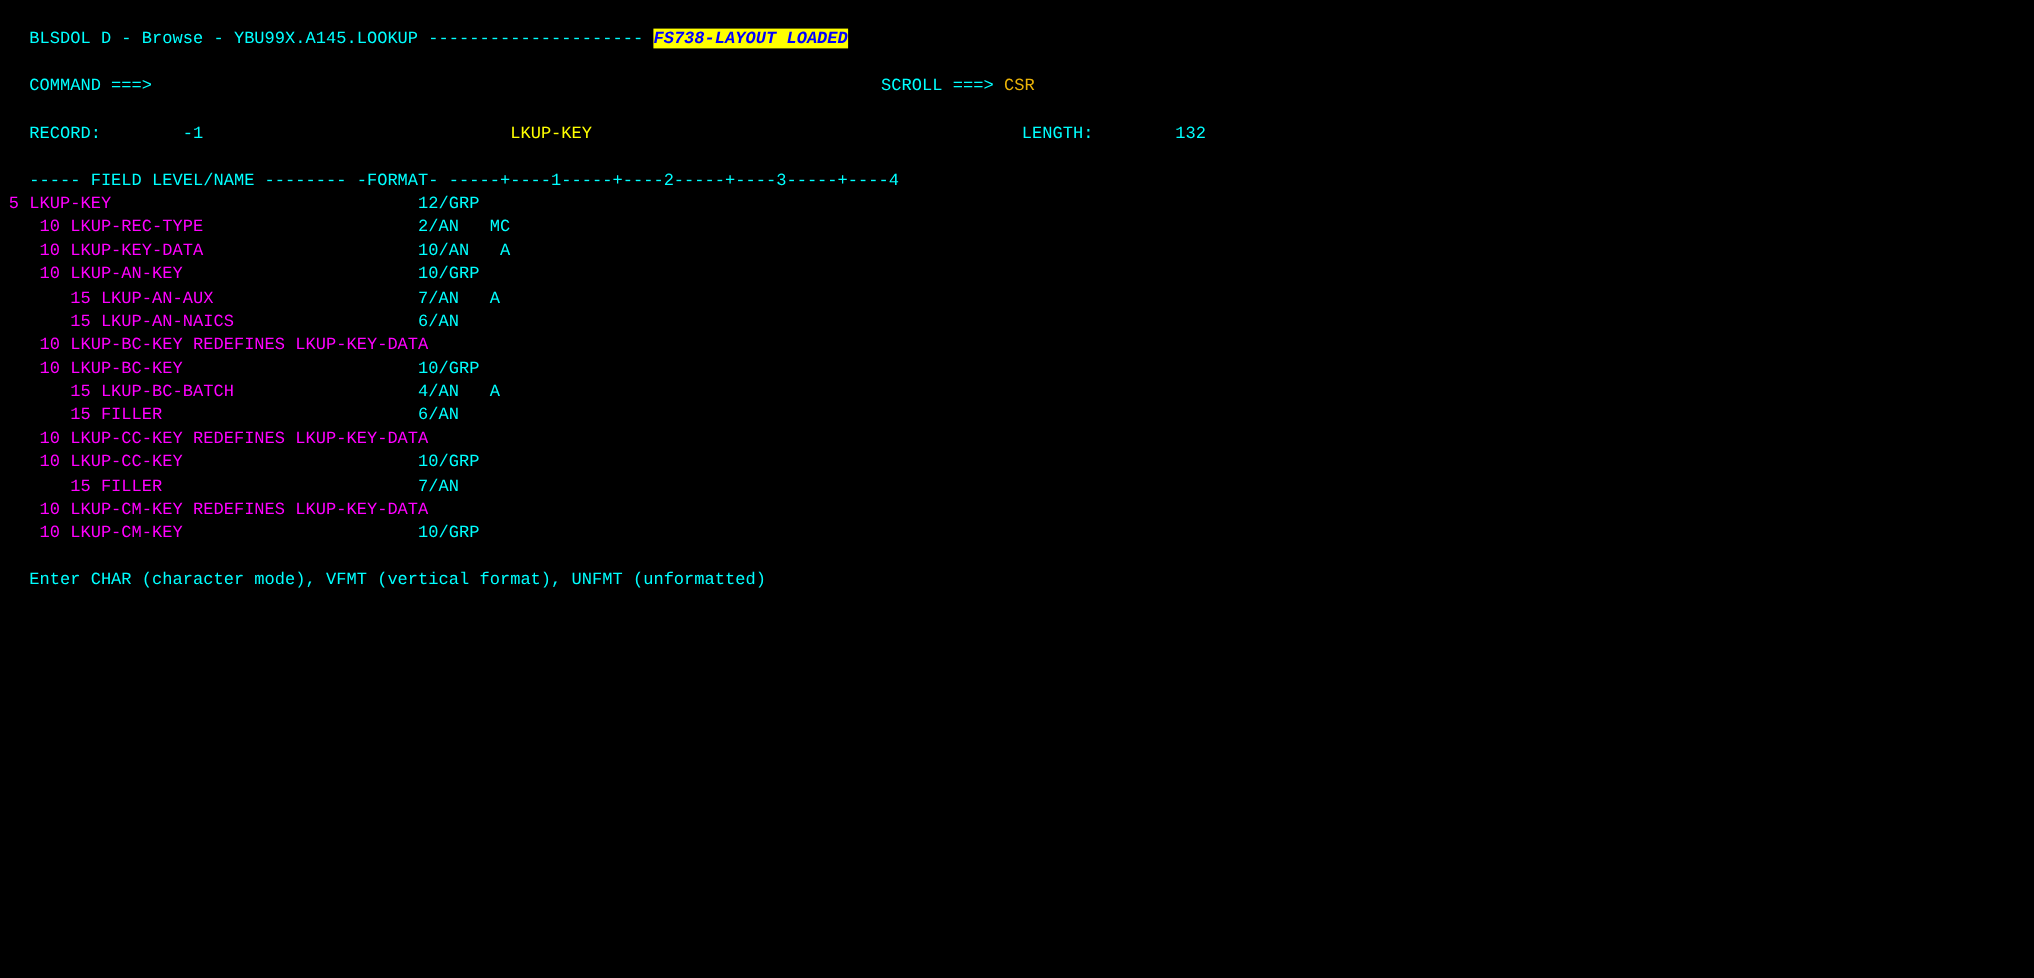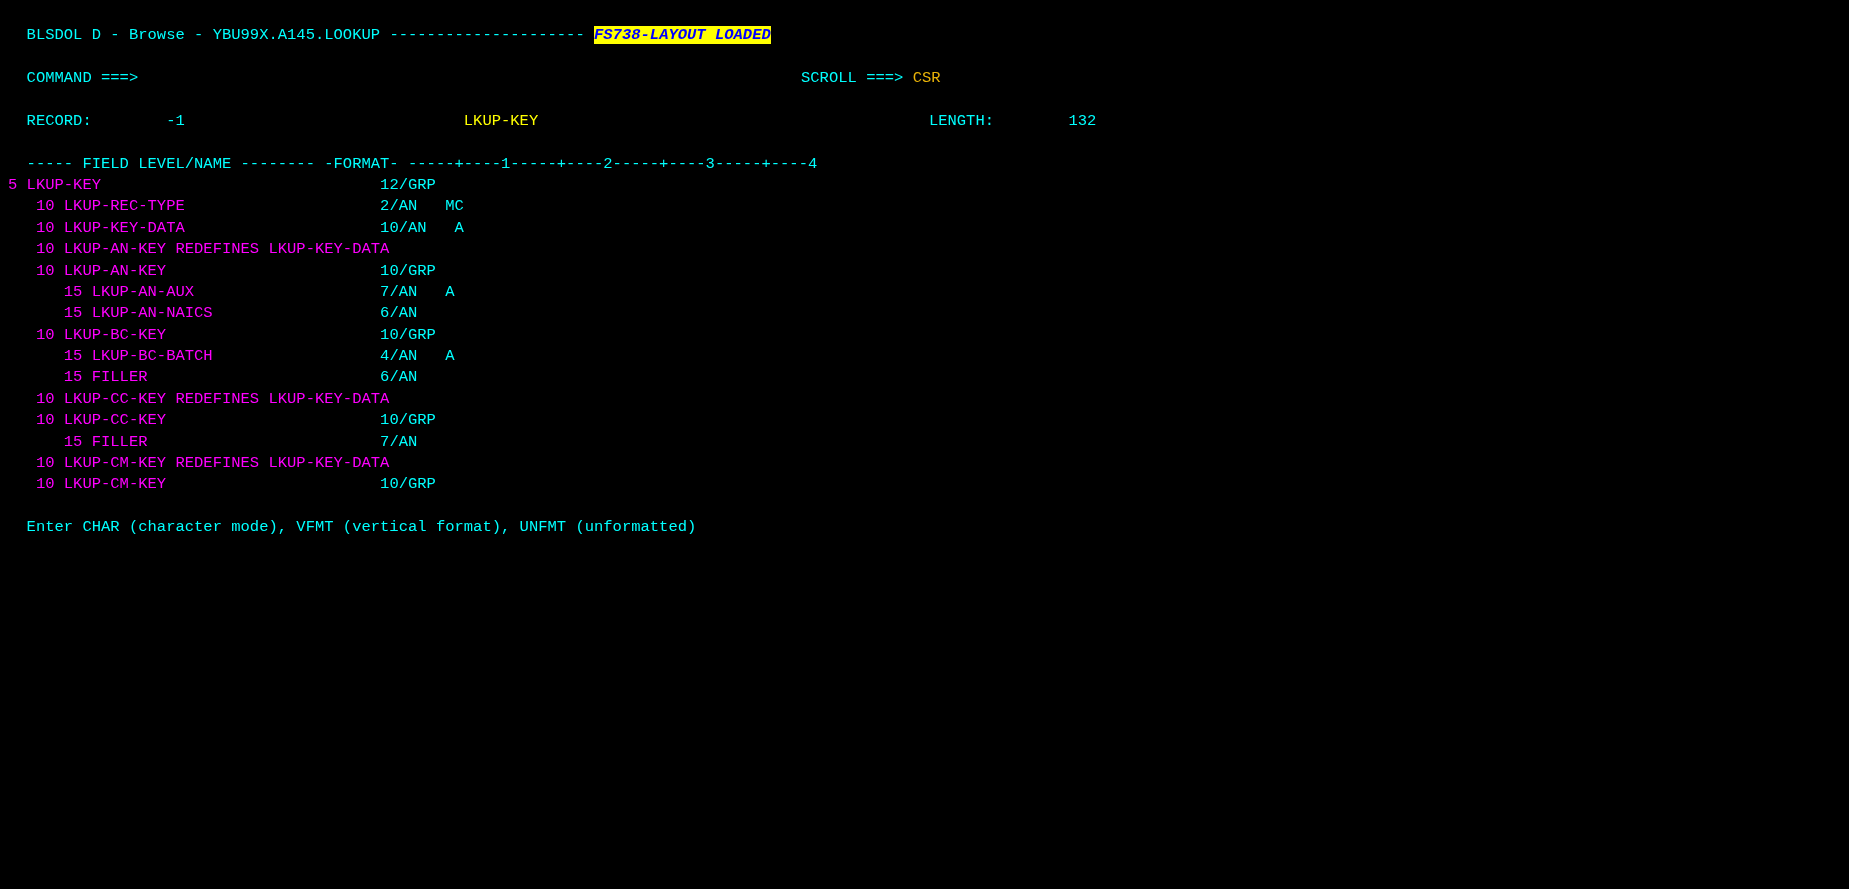--- a/index.html
+++ b/index.html
@@ -64,24 +64,24 @@
 </span>
 
 <span class="line">
   <span class="cyan">----- FIELD LEVEL/NAME -------- -FORMAT- -----+----1-----+----2-----+----3-----+----4</span>
 </span>
 
 <div id="field-list">
     <span class="line"><span class="magenta">5 </span><span class="magenta">LKUP-KEY</span><span>                              </span><span class="cyan">12/GRP</span></span>
     <span class="line"><span class="magenta">   10 </span><span class="magenta">LKUP-REC-TYPE</span><span>                     </span><span class="cyan">2/AN</span><span class="cyan">   </span><span class="cyan">MC</span></span>
     <span class="line"><span class="magenta">   10 </span><span class="magenta">LKUP-KEY-DATA</span><span>                     </span><span class="cyan">10/AN</span><span class="cyan">   </span><span class="cyan">A</span></span>
-    <span class="line"><span class="magenta">   10 </span><span class="magenta">LKUP-AN-KEY REDEFINES LKUP-KEY-DATA</span></span>
     <span class="line"><span class="magenta">   10 </span><span class="magenta">LKUP-AN-KEY</span><span>                       </span><span class="cyan">10/GRP</span></span>
     <span class="line"><span class="magenta">      15 </span><span class="magenta">LKUP-AN-AUX</span><span>                    </span><span class="cyan">7/AN</span><span class="cyan">   </span><span class="cyan">A</span></span>
     <span class="line"><span class="magenta">      15 </span><span class="magenta">LKUP-AN-NAICS</span><span>                  </span><span class="cyan">6/AN</span></span>
+    <span class="line"><span class="magenta">   10 </span><span class="magenta">LKUP-BC-KEY REDEFINES LKUP-KEY-DATA</span></span>
     <span class="line"><span class="magenta">   10 </span><span class="magenta">LKUP-BC-KEY</span><span>                       </span><span class="cyan">10/GRP</span></span>
     <span class="line"><span class="magenta">      15 </span><span class="magenta">LKUP-BC-BATCH</span><span>                  </span><span class="cyan">4/AN</span><span class="cyan">   </span><span class="cyan">A</span></span>
     <span class="line"><span class="magenta">      15 </span><span class="magenta">FILLER</span><span>                         </span><span class="cyan">6/AN</span></span>
     <span class="line"><span class="magenta">   10 </span><span class="magenta">LKUP-CC-KEY REDEFINES LKUP-KEY-DATA</span></span>
     <span class="line"><span class="magenta">   10 </span><span class="magenta">LKUP-CC-KEY</span><span>                       </span><span class="cyan">10/GRP</span></span>
     <span class="line"><span class="magenta">      15 </span><span class="magenta">FILLER</span><span>                         </span><span class="cyan">7/AN</span></span>
     <span class="line"><span class="magenta">   10 </span><span class="magenta">LKUP-CM-KEY REDEFINES LKUP-KEY-DATA</span></span>
     <span class="line"><span class="magenta">   10 </span><span class="magenta">LKUP-CM-KEY</span><span>                       </span><span class="cyan">10/GRP</span></span>
   </div>
 

